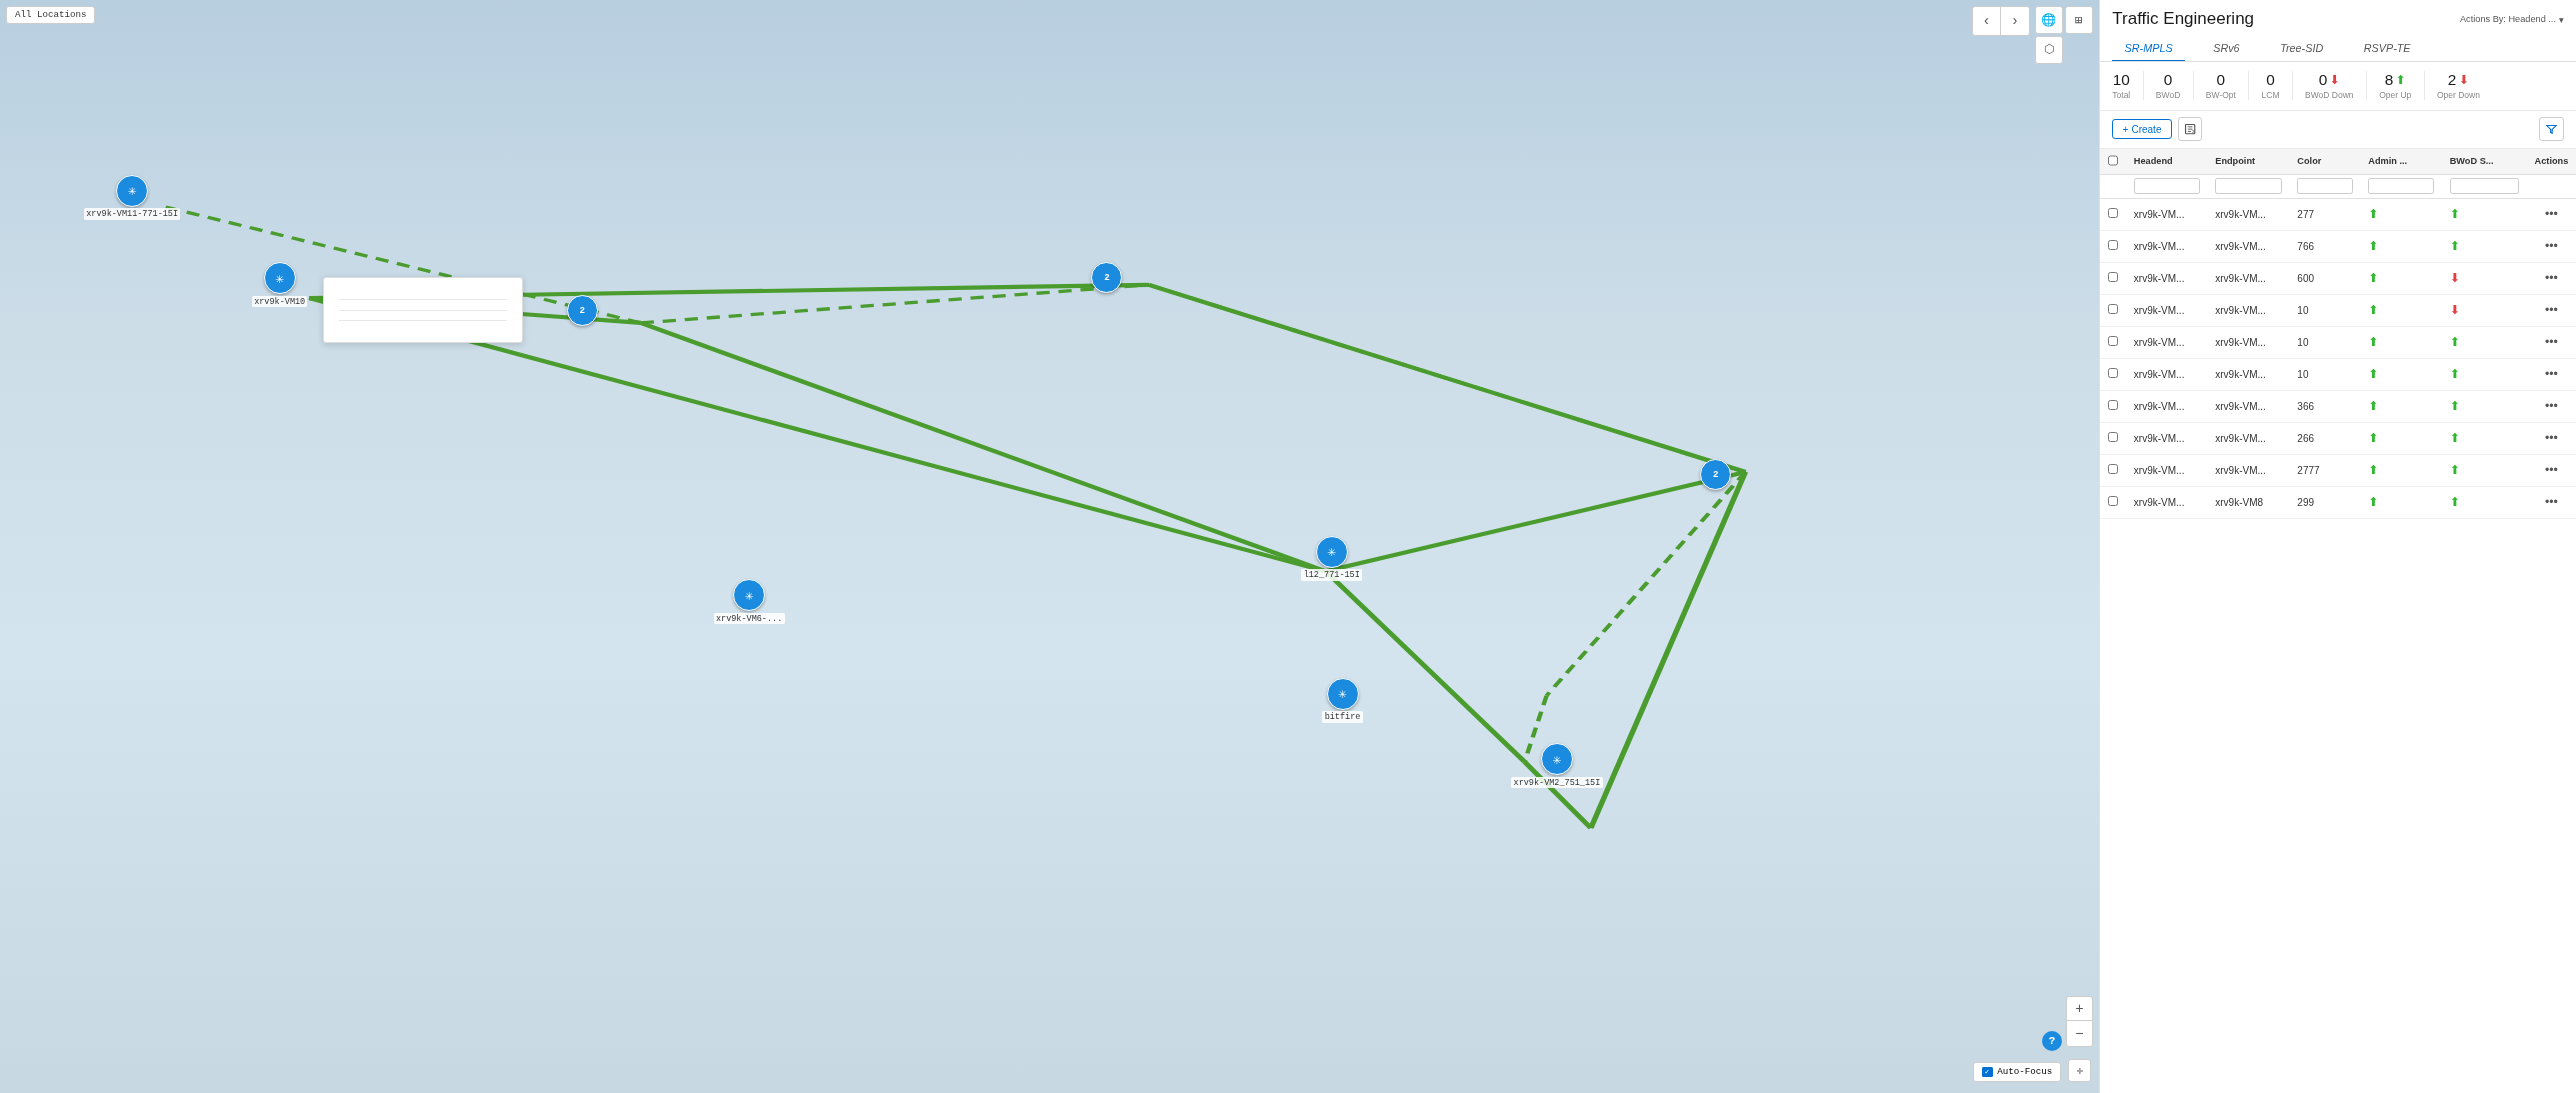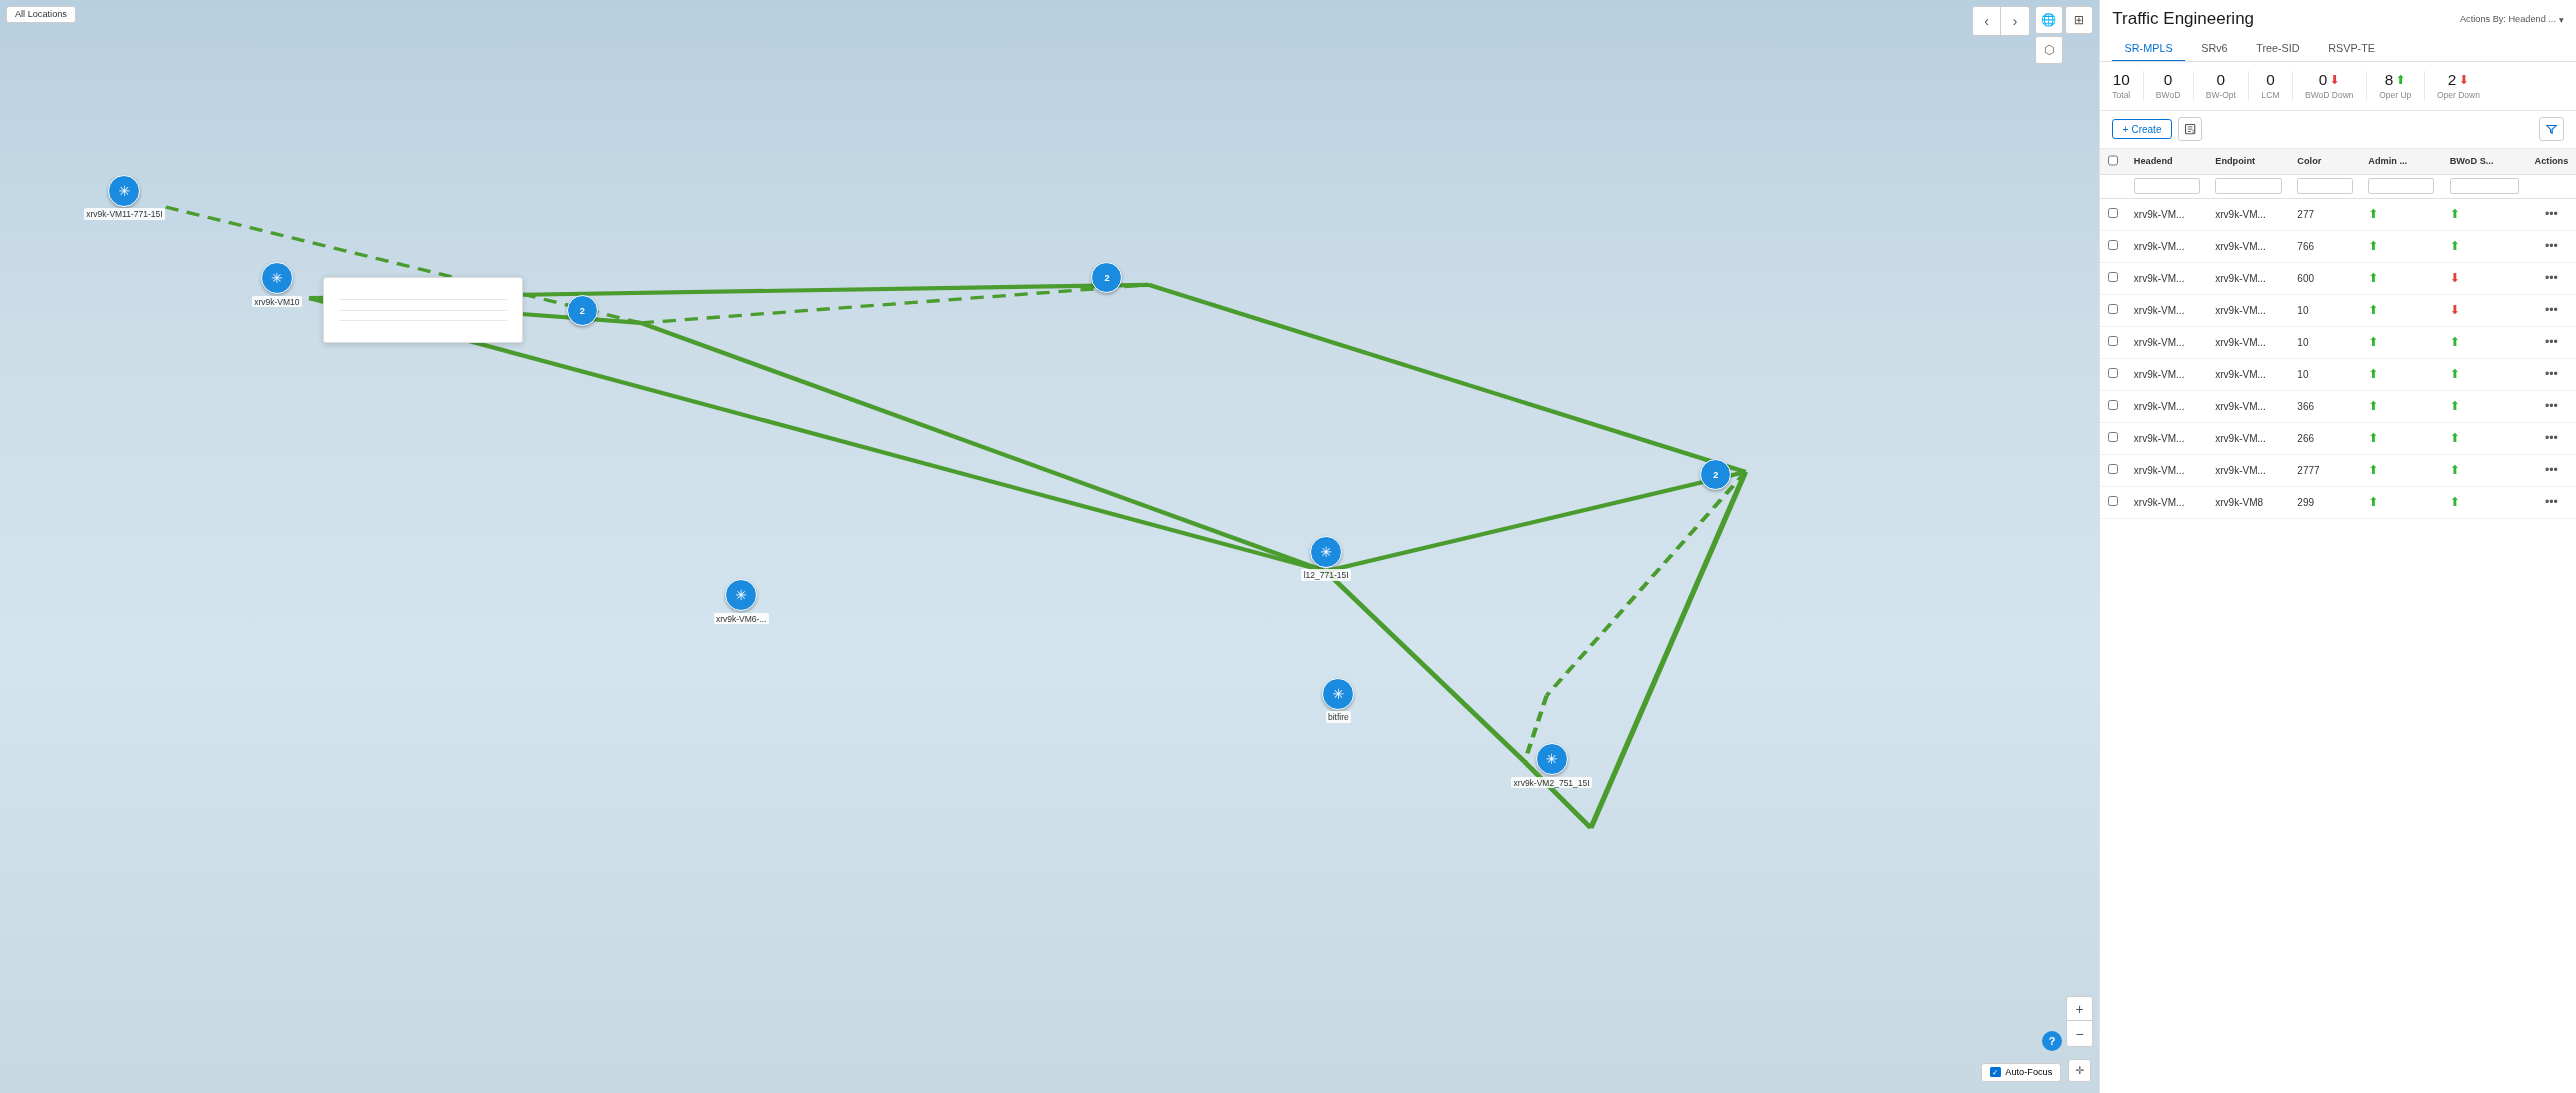--- a/index.html
+++ b/index.html
@@ -10,20 +10,21 @@
       flex: 1;
       position: relative;
       background: #c8d8e8;
       overflow: hidden;
     }
     .map-bg {
       width: 100%;
       height: 100%;
       background: linear-gradient(180deg, #b8cfe0 0%, #ccdde8 30%, #d4e4ee 60%, #c8d8e2 100%);
       position: relative;
+      font-family: Liberation Mono, monospace;
     }
 
     
     .map-svg {
       position: absolute;
       top: 0; left: 0;
       width: 100%; height: 100%;
     }
 
     
@@ -281,21 +282,22 @@
       color: #555;
       display: flex;
       align-items: center;
       gap: 3.1px;
       cursor: pointer;
     }
 
     
     .tabs {
       display: flex;
-      gap: 4px;
+      gap: 16px;
+      font-style: italic;
     }
     .tab {
       padding: 6.2px 12.3px;
       font-size: 10.8px;
       color: #555;
       cursor: pointer;
       border-bottom: 1.5px solid transparent;
       white-space: nowrap;
     }
     .tab.active {

